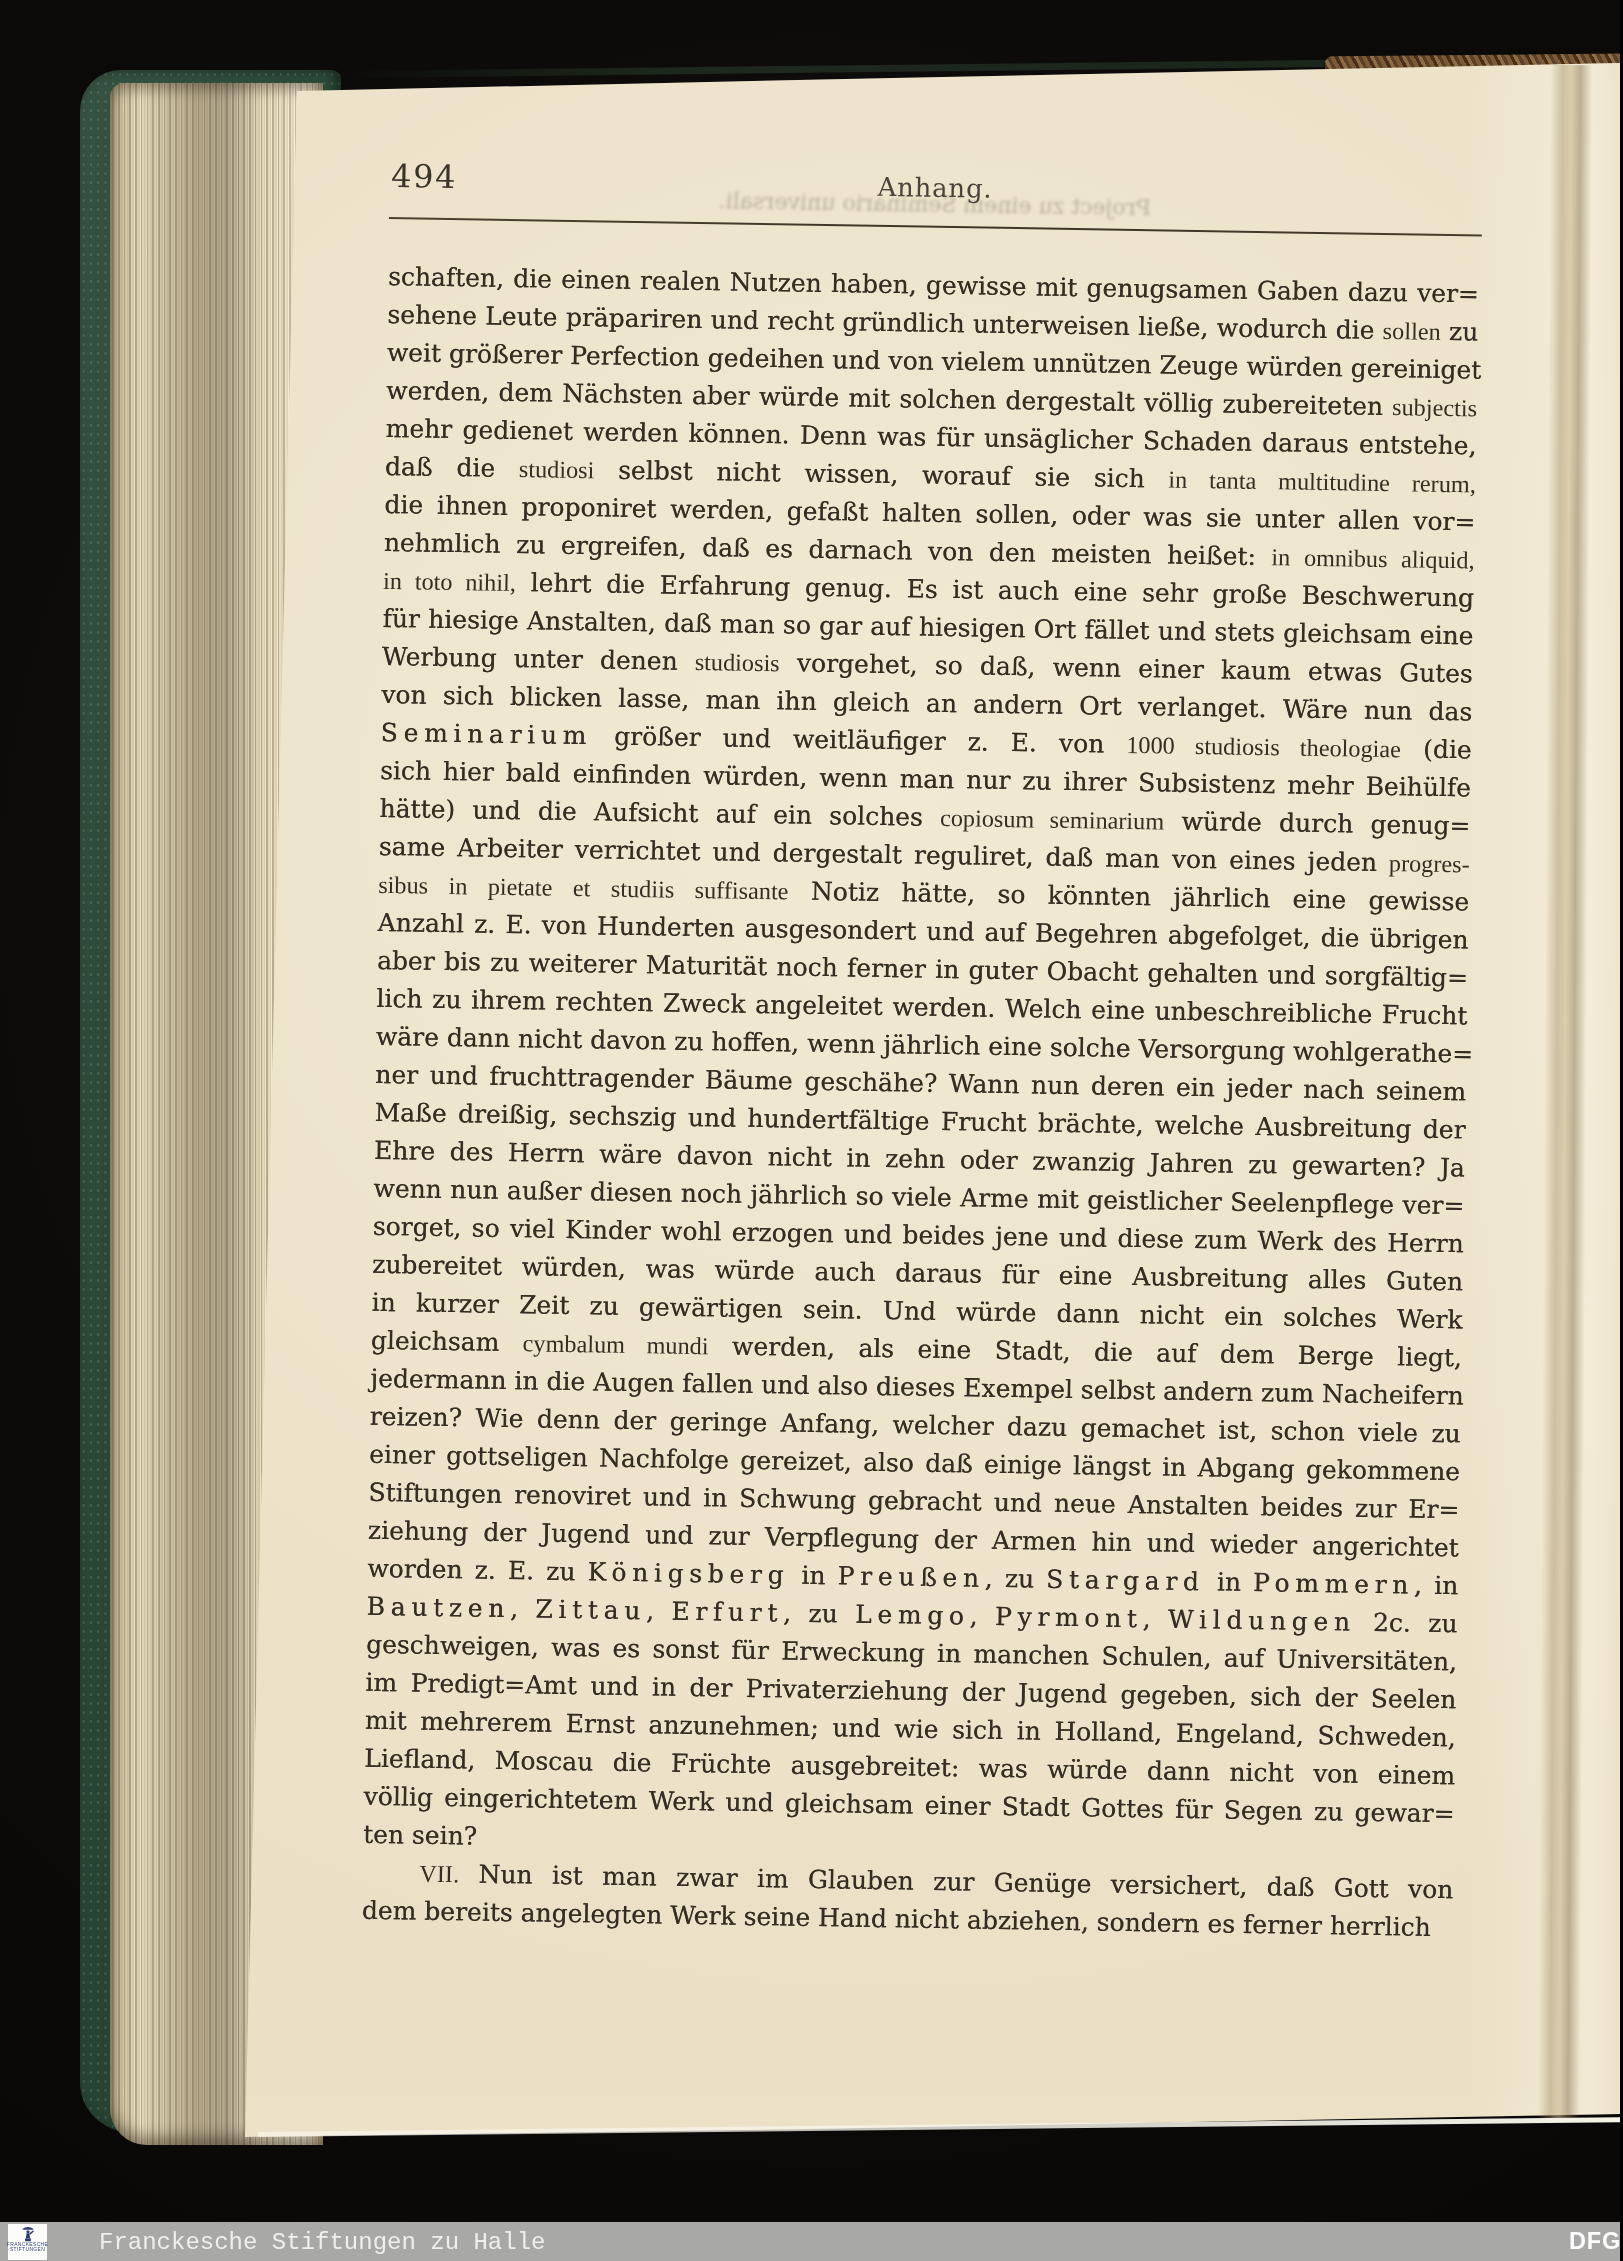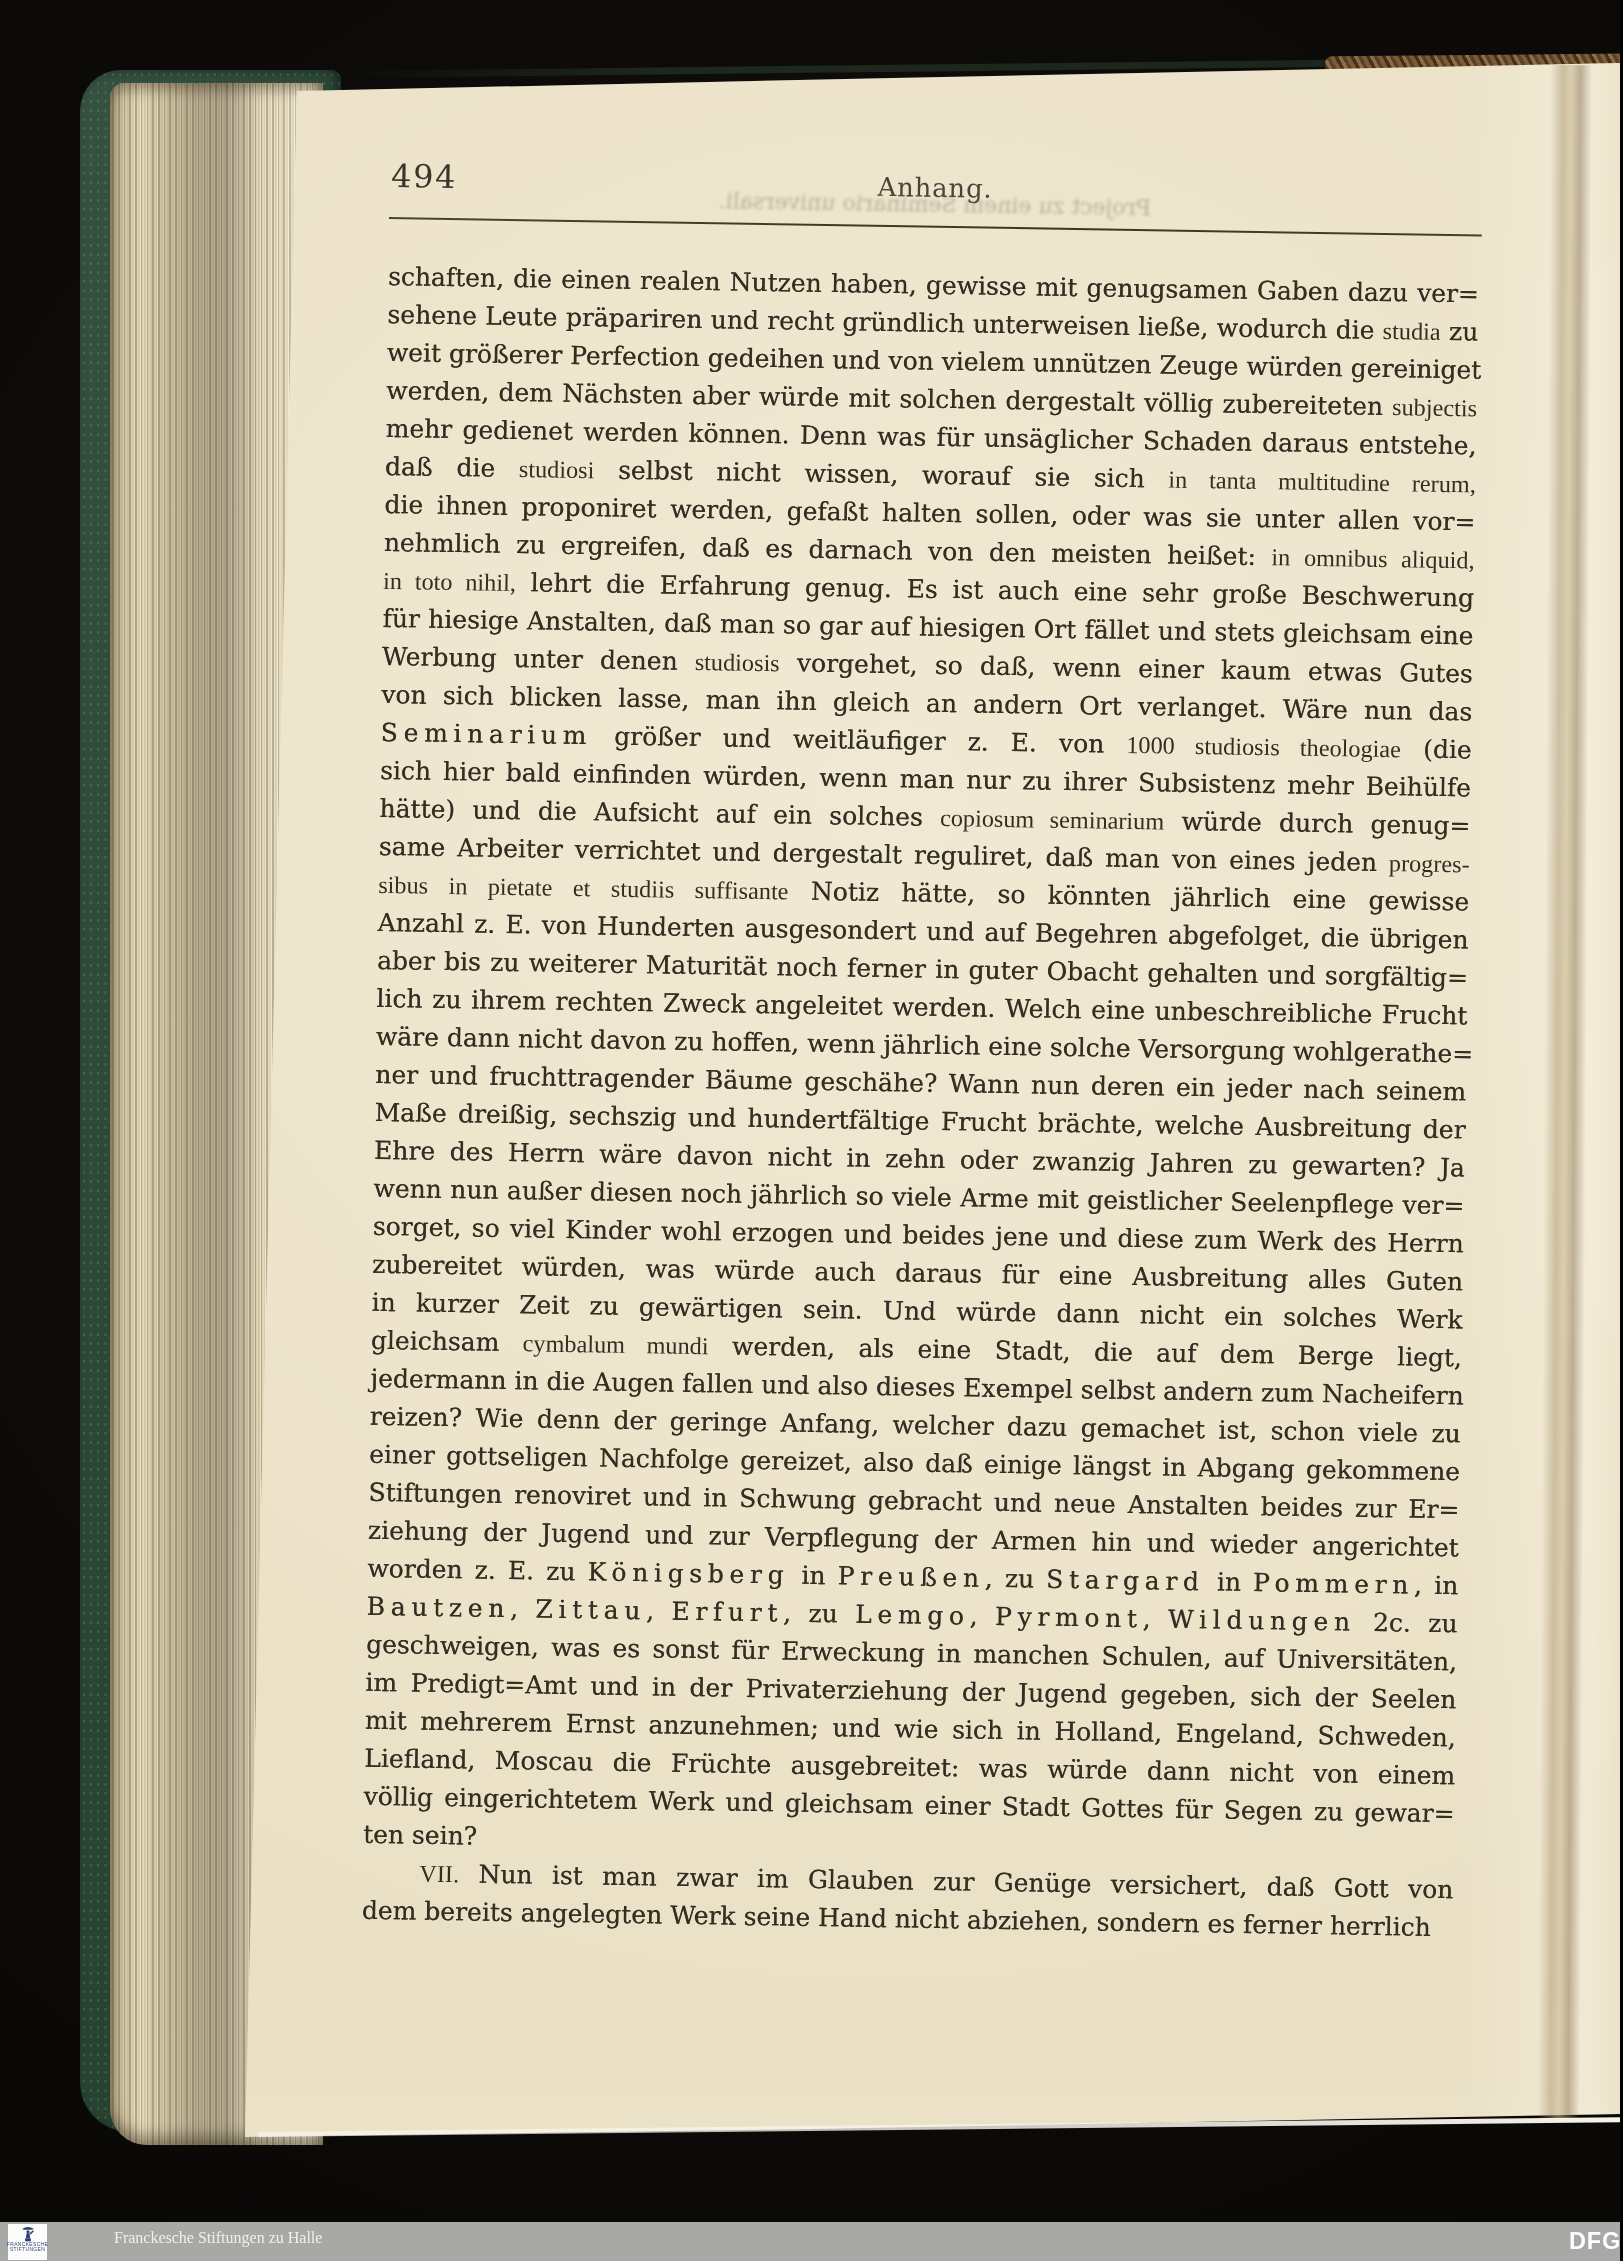--- a/index.html
+++ b/index.html
@@ -56,22 +56,22 @@
   .line.last{text-align-last:left;}
   .line.indent{text-indent:57px;}
   .line .lat{font-family:"Liberation Serif", serif;font-size:.97em;text-shadow:none;}
   .line .sp{letter-spacing:5.7px;}
   
   .footer-bar{position:absolute;left:0;top:2222px;width:1624px;height:39px;background:#a8a8a6;}
   .logo-box{position:absolute;left:8px;top:2224px;width:39px;height:36px;background:#fcfcfa;
          display:flex;flex-direction:column;align-items:center;justify-content:flex-start;padding-top:1.6px;box-sizing:border-box;}
   .logo-caption{font-family:"Liberation Sans", sans-serif;font-size:4.9px;line-height:5.7px;color:#2b3f74;
          letter-spacing:0.4px;text-align:center;white-space:nowrap;}
-  .footer-title{position:absolute;left:114px;top:2229px;font-family:Liberation Serif, serif;
-         font-size:16px;color:#f0efeb;}
+  .footer-title{position:absolute;left:99px;top:2229px;font-family:Liberation Mono, monospace;
+         font-size:24px;color:#f0efeb;}
   .dfg{position:absolute;left:1569px;top:2228px;font-family:"Liberation Sans", sans-serif;
          font-weight:bold;font-size:23.5px;letter-spacing:0.8px;color:#fdfdfd;text-align:right;}
 </style>
 </head>
 <body>
 
 <div class="canvas">
 
   <div class="cover"></div>
   <div class="page-stack"></div>
@@ -82,21 +82,21 @@
   <div class="gutter-crease"></div>
   <div class="page-bottom-highlight"></div>
 
   <div class="text-layer">
     <div class="page-number">494</div>
     <div class="ghost-head">Project zu einem Seminario universali.</div>
     <div class="running-head">Anhang.</div>
     <div class="head-rule"></div>
     <div class="body-text">
         <div class="line"><span>schaften, die einen realen Nutzen haben, gewisse mit genugsamen Gaben dazu ver=</span></div>
-        <div class="line"><span>sehene Leute präpariren und recht gründlich unterweisen ließe, wodurch die </span><span class="lat">studia</span><span> zu</span></div>
+        <div class="line"><span>sehene Leute präpariren und recht gründlich unterweisen ließe, wodurch die </span><span class="lat">sollen</span><span> zu</span></div>
         <div class="line"><span>weit größerer Perfection gedeihen und von vielem unnützen Zeuge würden gereiniget</span></div>
         <div class="line"><span>werden, dem Nächsten aber würde mit solchen dergestalt völlig zubereiteten </span><span class="lat">subjectis</span></div>
         <div class="line"><span>mehr gedienet werden können.  Denn was für unsäglicher Schaden daraus entstehe,</span></div>
         <div class="line"><span>daß die </span><span class="lat">studiosi</span><span> selbst nicht wissen, worauf sie sich </span><span class="lat">in tanta multitudine rerum,</span></div>
         <div class="line"><span>die ihnen proponiret werden, gefaßt halten sollen, oder was sie unter allen vor=</span></div>
         <div class="line"><span>nehmlich zu ergreifen, daß es darnach von den meisten heißet: </span><span class="lat">in omnibus aliquid,</span></div>
         <div class="line"><span class="lat">in toto nihil,</span><span> lehrt die Erfahrung genug.  Es ist auch eine sehr große Beschwerung</span></div>
         <div class="line"><span>für hiesige Anstalten, daß man so gar auf hiesigen Ort fället und stets gleichsam eine</span></div>
         <div class="line"><span>Werbung unter denen </span><span class="lat">studiosis</span><span> vorgehet, so daß, wenn einer kaum etwas Gutes</span></div>
         <div class="line"><span>von sich blicken lasse, man ihn gleich an andern Ort verlanget.  Wäre nun das</span></div>

